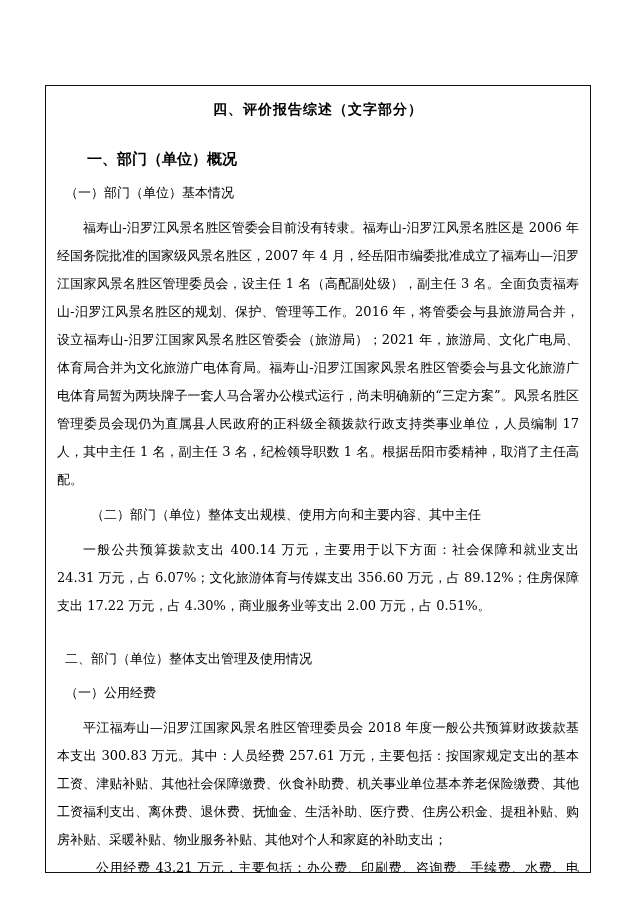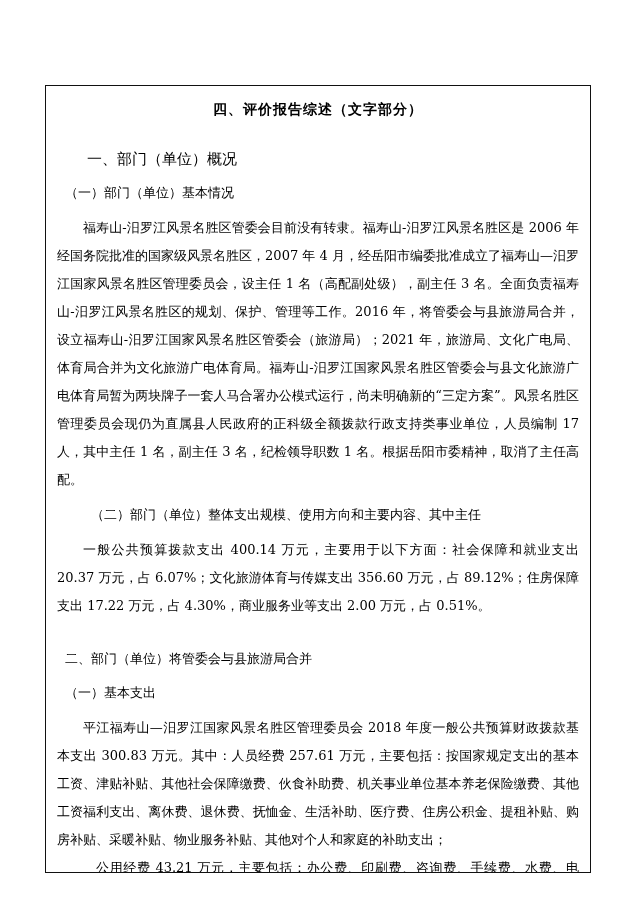--- a/index.html
+++ b/index.html
@@ -32,21 +32,21 @@
   .doc-title {
     font-size: 14px;
     font-weight: bold;
     text-align: center;
     letter-spacing: 1px;
     margin: 2px 0 0 0;
     line-height: 26px;
   }
   .sec1-heading {
     font-size: 15px;
-    font-weight: normal;
+    font-weight: bold;
     margin: 24px 0 0 0;
     line-height: 26px;
     text-indent: 2em;
   }
   .plain-line {
     margin: 8px;
     line-height: 26px;
     text-align: justify;
   }
   .para {
@@ -68,24 +68,24 @@
     <h1 class="doc-title">四、评价报告综述（文字部分）</h1>
 
     <h2 class="sec1-heading">一、部门（单位）概况</h2>
 
     <div class="plain-line">（一）部门（单位）基本情况</div>
 
     <p class="para indent2">福寿山-汨罗江风景名胜区管委会目前没有转隶。福寿山-汨罗江风景名胜区是 2006 年经国务院批准的国家级风景名胜区，2007 年 4 月，经岳阳市编委批准成立了福寿山—汨罗江国家风景名胜区管理委员会，设主任 1 名（高配副处级），副主任 3 名。全面负责福寿山-汨罗江风景名胜区的规划、保护、管理等工作。2016 年，将管委会与县旅游局合并，设立福寿山-汨罗江国家风景名胜区管委会（旅游局）；2021 年，旅游局、文化广电局、体育局合并为文化旅游广电体育局。福寿山-汨罗江国家风景名胜区管委会与县文化旅游广电体育局暂为两块牌子一套人马合署办公模式运行，尚未明确新的“三定方案”。风景名胜区管理委员会现仍为直属县人民政府的正科级全额拨款行政支持类事业单位，人员编制 17 人，其中主任 1 名，副主任 3 名，纪检领导职数 1 名。根据岳阳市委精神，取消了主任高配。</p>
 
     <div class="plain-line indent2">（二）部门（单位）整体支出规模、使用方向和主要内容、其中主任</div>
 
-    <p class="para indent2">一般公共预算拨款支出 400.14 万元，主要用于以下方面：社会保障和就业支出 20.37 万元，占 6.07%；文化旅游体育与传媒支出 356.60 万元，占 89.12%；住房保障支出 17.22 万元，占 4.30%，商业服务业等支出 2.00 万元，占 0.51%。</p>
+    <p class="para indent2">一般公共预算拨款支出 400.14 万元，主要用于以下方面：社会保障和就业支出 24.31 万元，占 6.07%；文化旅游体育与传媒支出 356.60 万元，占 89.12%；住房保障支出 17.22 万元，占 4.30%，商业服务业等支出 2.00 万元，占 0.51%。</p>
 
-    <div class="plain-line gap-before">二、部门（单位）将管委会与县旅游局合并</div>
+    <div class="plain-line gap-before">二、部门（单位）整体支出管理及使用情况</div>
 
-    <div class="plain-line">（一）基本支出</div>
+    <div class="plain-line">（一）公用经费</div>
 
     <p class="para indent2">平江福寿山—汨罗江国家风景名胜区管理委员会 2018 年度一般公共预算财政拨款基本支出 300.83 万元。其中：人员经费 257.61 万元，主要包括：按国家规定支出的基本工资、津贴补贴、其他社会保障缴费、伙食补助费、机关事业单位基本养老保险缴费、其他工资福利支出、离休费、退休费、抚恤金、生活补助、医疗费、住房公积金、提租补贴、购房补贴、采暖补贴、物业服务补贴、其他对个人和家庭的补助支出；</p>
 
     <p class="para indent3 gap-small">公用经费 43.21 万元，主要包括：办公费、印刷费、咨询费、手续费、水费、电费、邮电费、取暖费、物业管理费、差旅费、因公出国（境）费用、维修（护）费、租赁费、会议费、培训费、公</p>
 
   </div>
 </div>
 
 </body></html>

